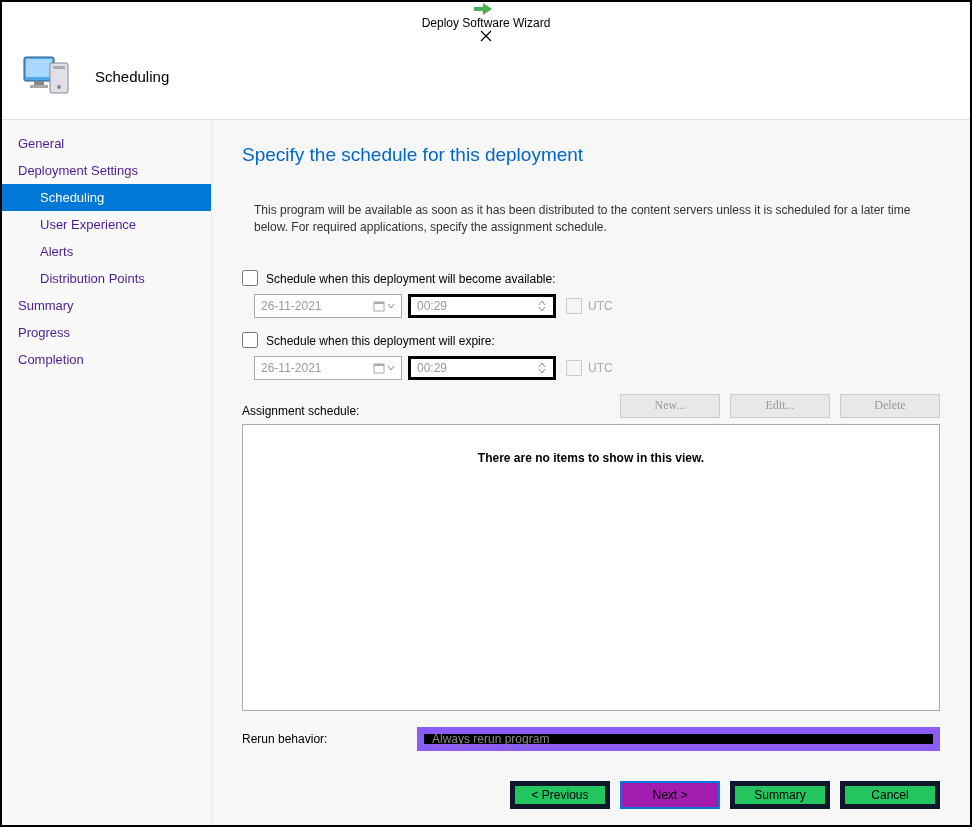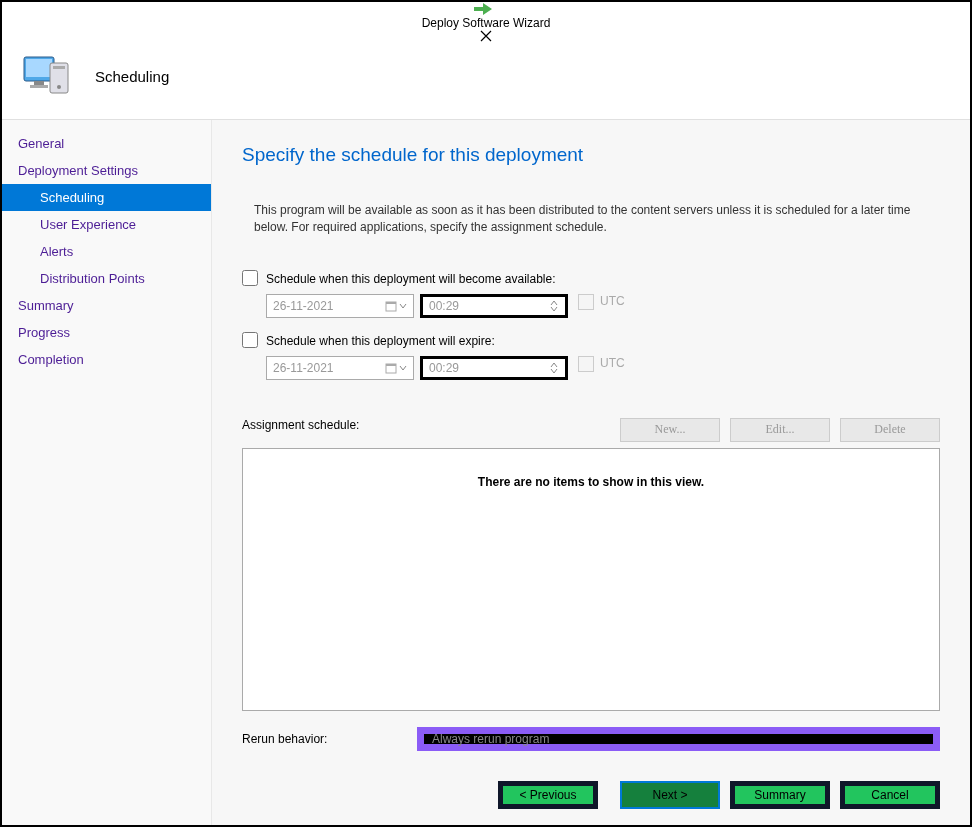--- a/index.html
+++ b/index.html
@@ -23,41 +23,41 @@
     .sidebar-item.selected { background: #0078d7; color: #fff; }
     
     .main { flex: 1; background: #f7f7f7; padding: 24px 30px 16px 30px; display: flex; flex-direction: column; }
     .main-heading { font-size: 19px; color: #0066cc; margin-bottom: 36px; font-weight: 400; }
     .description { font-size: 12px; color: #333; line-height: 1.4; margin-bottom: 34px; padding-left: 12px; }
     
     .checkbox-row { display: flex; align-items: flex-end; margin-bottom: 8px; }
     .checkbox-row input[type="checkbox"] { width: 16px; height: 16px; margin-right: 8px; }
     .checkbox-row label { font-size: 12px; color: #000; }
     
-    .datetime-row { display: flex; align-items: flex-start; gap: 6px; margin: 0 0 14px 24px; }
+    .datetime-row { display: flex; align-items: center; gap: 6px; margin: 0 0 14px 12px; }
     .date-input { width: 148px; height: 24px; border: 1px solid #aaa; background: #fff; display: flex; align-items: center; padding: 0 6px; font-size: 12px; color: #999; }
     .date-input .cal-btn { margin-left: auto; display: flex; align-items: center; gap: 2px; }
     .time-input { width: 148px; height: 24px; border: 3px solid #000000; background: #fff; display: flex; align-items: center; padding: 0 6px; font-size: 12px; color: #999; }
     .time-input .spinner { margin-left: auto; display: flex; flex-direction: column; }
     .utc-check { width: 16px; height: 16px; border: 1px solid #ccc; background: #f5f5f5; margin-left: 4px; }
     .utc-label { font-size: 12px; color: #aaa; }
     
-    .assignment-row { display: flex; align-items: flex-start; margin-top: 24px; margin-bottom: 6px; }
+    .assignment-row { display: flex; align-items: flex-end; margin-top: 0; margin-bottom: 6px; }
     .assignment-label { font-size: 12px; color: #000; flex: 1; }
     .mini-btn { width: 100px; height: 24px; font-size: 12px; color: #999; background: #e8e8e8; border: 1px solid #ccc; margin-left: 10px; cursor: default; font-family: Liberation Serif, serif; }
     
     .list-box { flex: 1; min-height: 160px; border: 1px solid #aaa; background: #fff; display: flex; justify-content: center; padding-top: 26px; font-size: 12px; font-weight: 600; color: #000; }
     
     .rerun-row { display: flex; align-items: center; margin-top: 16px; }
     .rerun-label { font-size: 12px; color: #000; width: 175px; }
     .rerun-select { flex: 1; height: 24px; background: #000000; border: 7px solid #8b5cf6; font-size: 12px; color: #888; padding: 0 8px; display: flex; align-items: center; }
     
     .footer-buttons { display: flex; justify-content: flex-end; gap: 10px; margin-top: 30px; }
     .wiz-btn { width: 100px; height: 28px; font-size: 12px; background: #22c55e; border: 5px solid #0f172a; cursor: pointer; }
-    .wiz-btn.primary { border: 2px solid #0078d7; background: #15803d; margin-left: 12px; }
+    .wiz-btn.primary { border: 2px solid #0078d7; background: #a21caf; }
   </style>
 </head>
 <body>
 
 <div class="titlebar">
   <span class="arrow-icon">
     <svg viewBox="0 0 18 14">
         <path d="M0 5 L9 5 L9 1 L18 7 L9 13 L9 9 L0 9 Z" fill="#4caf50"></path>
       </svg>
   </span>

